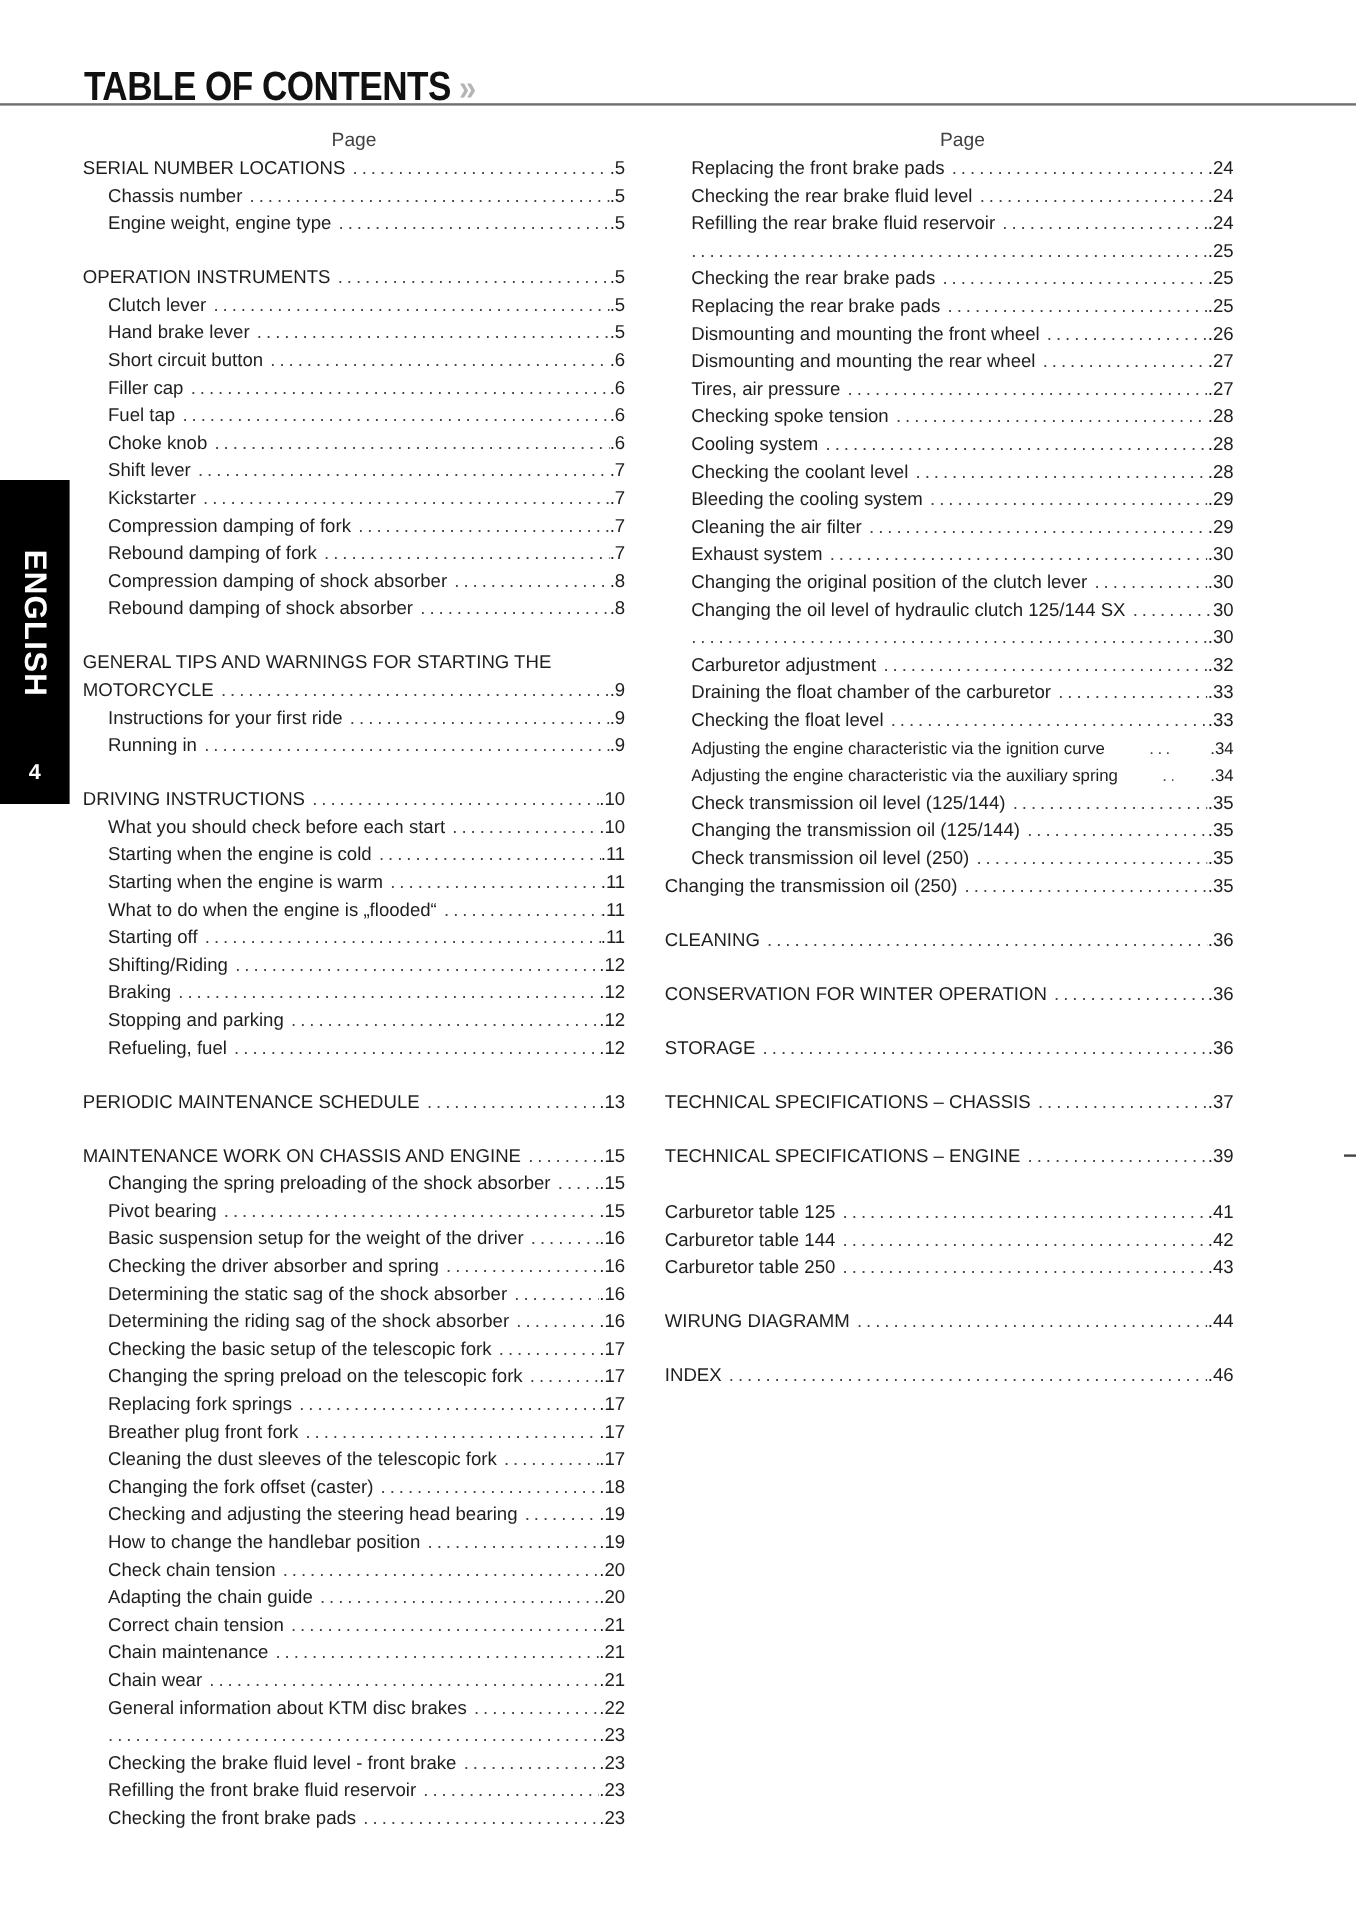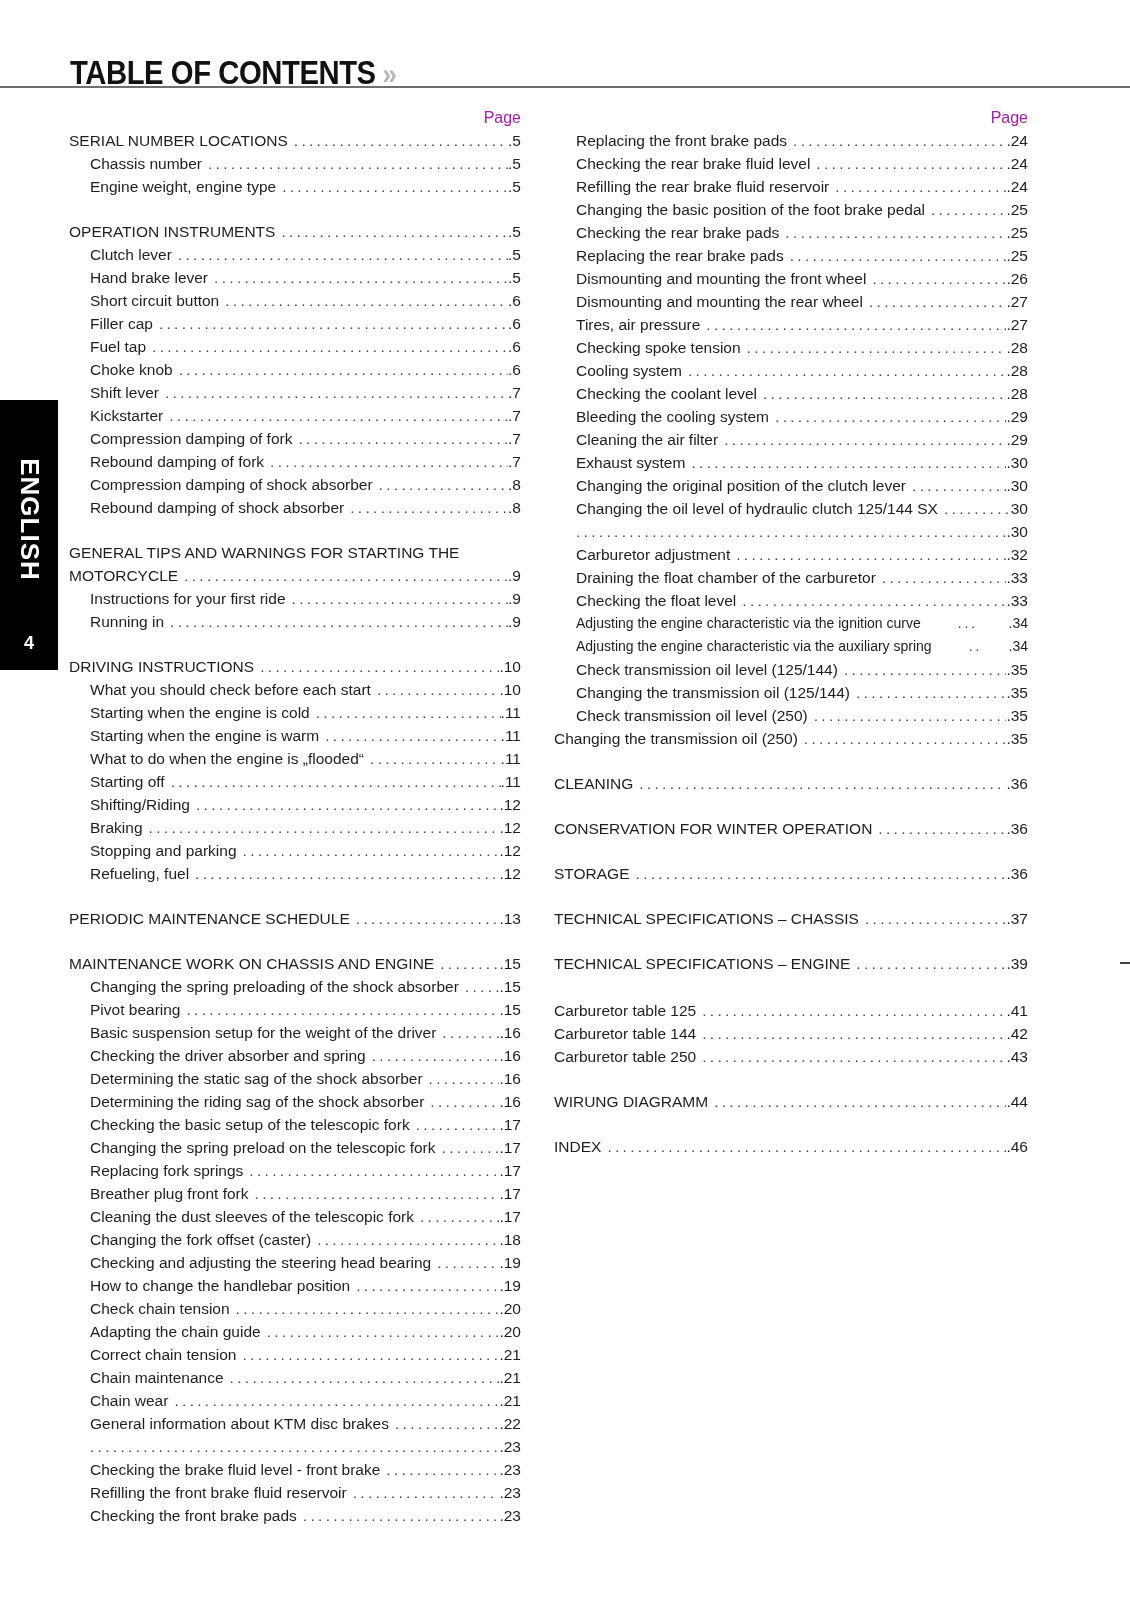--- a/index.html
+++ b/index.html
@@ -29,21 +29,21 @@
     font-weight: bold; font-size: 26px; letter-spacing: 1px; white-space: nowrap;
     width: 130px; text-align: center; margin-top: 46px; margin-left: 0;
   }
   .side-tab .num {
     position: absolute; left: 0; width: 58px; bottom: 16px; text-align: center;
     font-weight: bold; font-size: 18px;
   }
   .col { position: absolute; top: 106px; }
   .col-left { left: 69px; width: 452px; }
   .col-right { left: 576px; width: 452px; }
-  .page-hdr { text-align: right; font-size: 16px; height: 23px; line-height: 23px; color: #a21caf; }
+  .page-hdr { text-align: center; font-size: 16px; height: 23px; line-height: 23px; color: #404040; }
   .row {
     display: flex; align-items: baseline; height: 23px; line-height: 23px;
     font-size: 15.5px; white-space: nowrap; overflow: hidden;
   }
   .row.sub { padding-left: 21px; justify-content: flex-end; }
   .row.small { font-size: 14px; gap: 31px; }
   .row.outdent { margin-left: -22px; align-items: flex-end; }
   .row .lbl { flex: 0 0 auto; padding-right: 6px; }
   .row .dots {
     flex: 1 1 auto; overflow: hidden; color: #444;
@@ -377,21 +377,20 @@
       <span class="lbl">Checking the rear brake fluid level</span>
       <span class="dots"></span>
       <span class="pg">.24</span>
     </div>
   <div class="row">
       <span class="lbl">Refilling the rear brake fluid reservoir</span>
       <span class="dots"></span>
       <span class="pg">.24</span>
     </div>
   <div class="row">
-      <span class="lbl">Changing the basic position of the foot brake pedal</span>
       <span class="dots"></span>
       <span class="pg">.25</span>
     </div>
   <div class="row">
       <span class="lbl">Checking the rear brake pads</span>
       <span class="dots"></span>
       <span class="pg">.25</span>
     </div>
   <div class="row">
       <span class="lbl">Replacing the rear brake pads</span>

